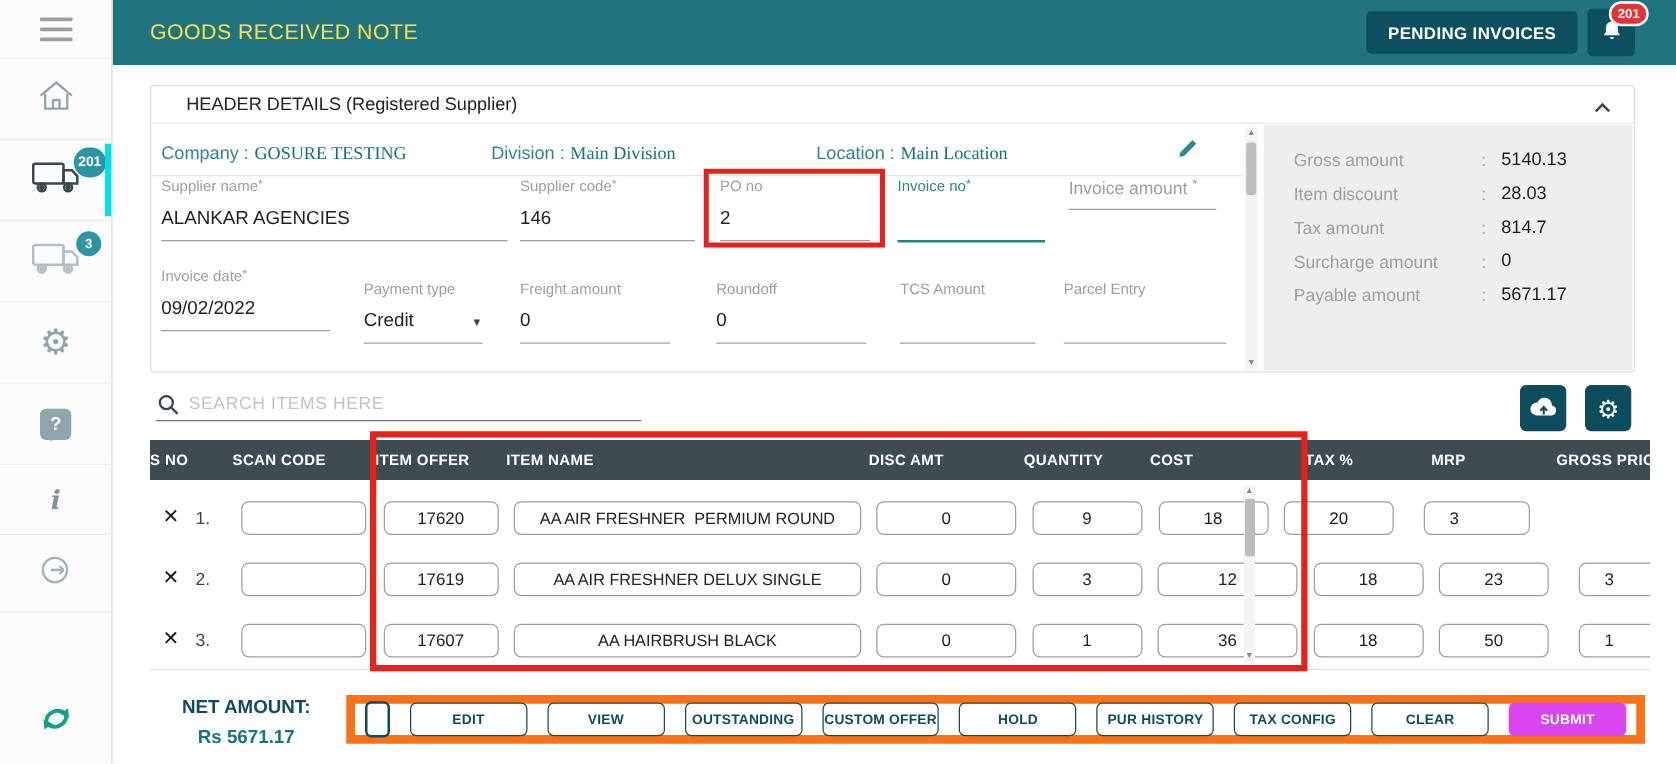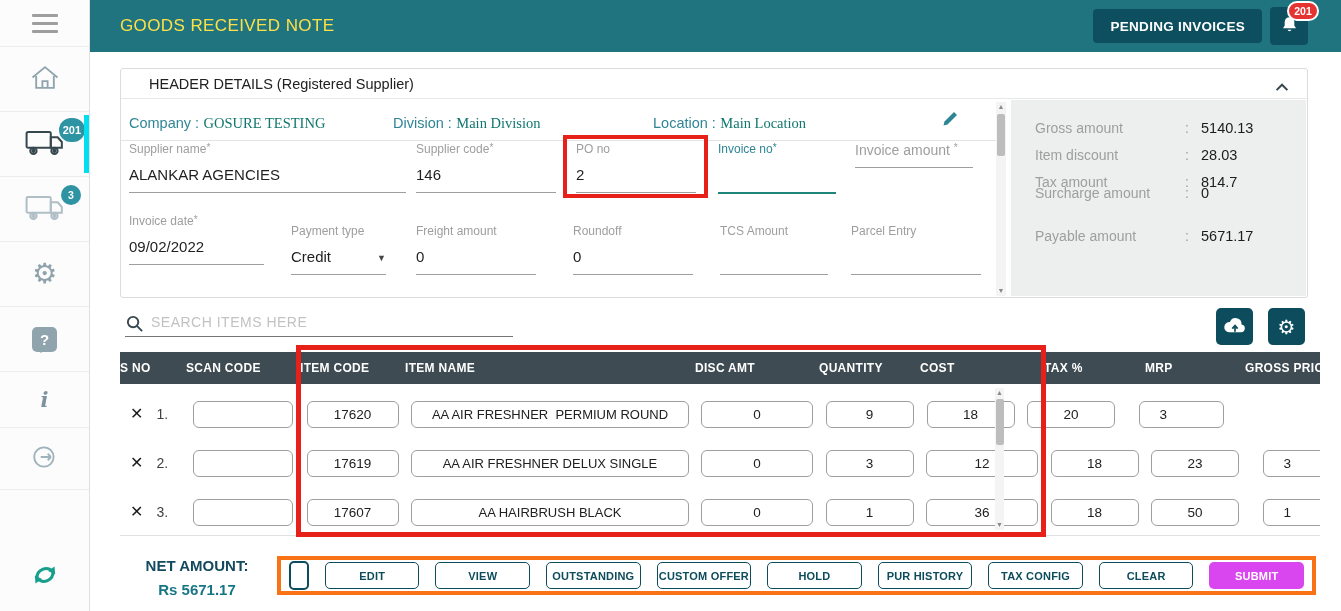--- a/index.html
+++ b/index.html
@@ -120,21 +120,21 @@
   
   .redbox{ position:absolute; border:4px solid #e8201a; z-index:10; pointer-events:none; }
   .rb-po{ left:563px; top:135px; width:145px; height:63px; }
   .rb-table{ left:296px; top:345px; width:750px; height:192px; border-width:5px; }
 
   
   .net-box{ position:absolute; left:132px; top:557px; width:130px; text-align:center; }
   .net-label{ font-size:15px; font-weight:bold; color:#134a5f; }
   .net-value{ font-size:15px; font-weight:bold; color:#177585; margin-top:7px; }
   .btnbox{ position:absolute; left:277px; top:556px; width:1039px; height:39px;
-           border:4px solid #f97316; background:#fff; display:flex; align-items:center;
+           border:7px solid #f97316; background:#fff; display:flex; align-items:center;
            gap:16px; padding:0 8px; }
   .sq-btn{ width:20px; height:29px; border:2px solid #0d4c5c; border-radius:5px;
            background:#fff; cursor:pointer; }
   .obtn{ width:95px; height:27px; border:1px solid #0d4c5c; border-radius:5px; background:#fff;
          color:#0d4c5c; font-weight:bold; font-size:11px; letter-spacing:.2px; cursor:pointer;
          font-family:"Liberation Sans",sans-serif; }
   .sbtn{ width:95px; height:27px; border:none; border-radius:5px; background:#d946ef;
          color:#fff; font-weight:bold; font-size:11px; letter-spacing:.2px; cursor:pointer;
          font-family:"Liberation Sans",sans-serif; }
 </style>
@@ -338,21 +338,21 @@
       <div class="sum-row" style="top:47px;">
         <span class="sum-label">Item discount</span>
         <span class="sum-colon">:</span>
         <span class="sum-value">28.03</span>
       </div>
       <div class="sum-row" style="top:74px;">
         <span class="sum-label">Tax amount</span>
         <span class="sum-colon">:</span>
         <span class="sum-value">814.7</span>
       </div>
-      <div class="sum-row" style="top:85px;">
+      <div class="sum-row" style="top:101px;">
         <span class="sum-label">Surcharge amount</span>
         <span class="sum-colon">:</span>
         <span class="sum-value">0</span>
       </div>
       <div class="sum-row" style="top:128px;">
         <span class="sum-label">Payable amount</span>
         <span class="sum-colon">:</span>
         <span class="sum-value">5671.17</span>
       </div>
     </aside>
@@ -377,21 +377,21 @@
     </span>
   </button>
   <button class="tool-btn tb-gear">
       <span>⚙</span>
     </button>
 
   <div class="table-wrap">
     <div class="thead">
       <div class="c-sno">S NO</div>
       <div class="c-scan">SCAN CODE</div>
-      <div class="c-code">ITEM CODE</div>
+      <div class="c-code">ITEM OFFER</div>
       <div class="c-name">ITEM NAME</div>
       <div class="c-disc">DISC AMT</div>
       <div class="c-qty">QUANTITY</div>
       <div class="c-cost">COST</div>
       <div class="c-tax">TAX %</div>
       <div class="c-mrp">MRP</div>
       <div class="c-gross">GROSS PRICE</div>
     </div>
 
     <div class="trow" style="margin-top:6px;">

